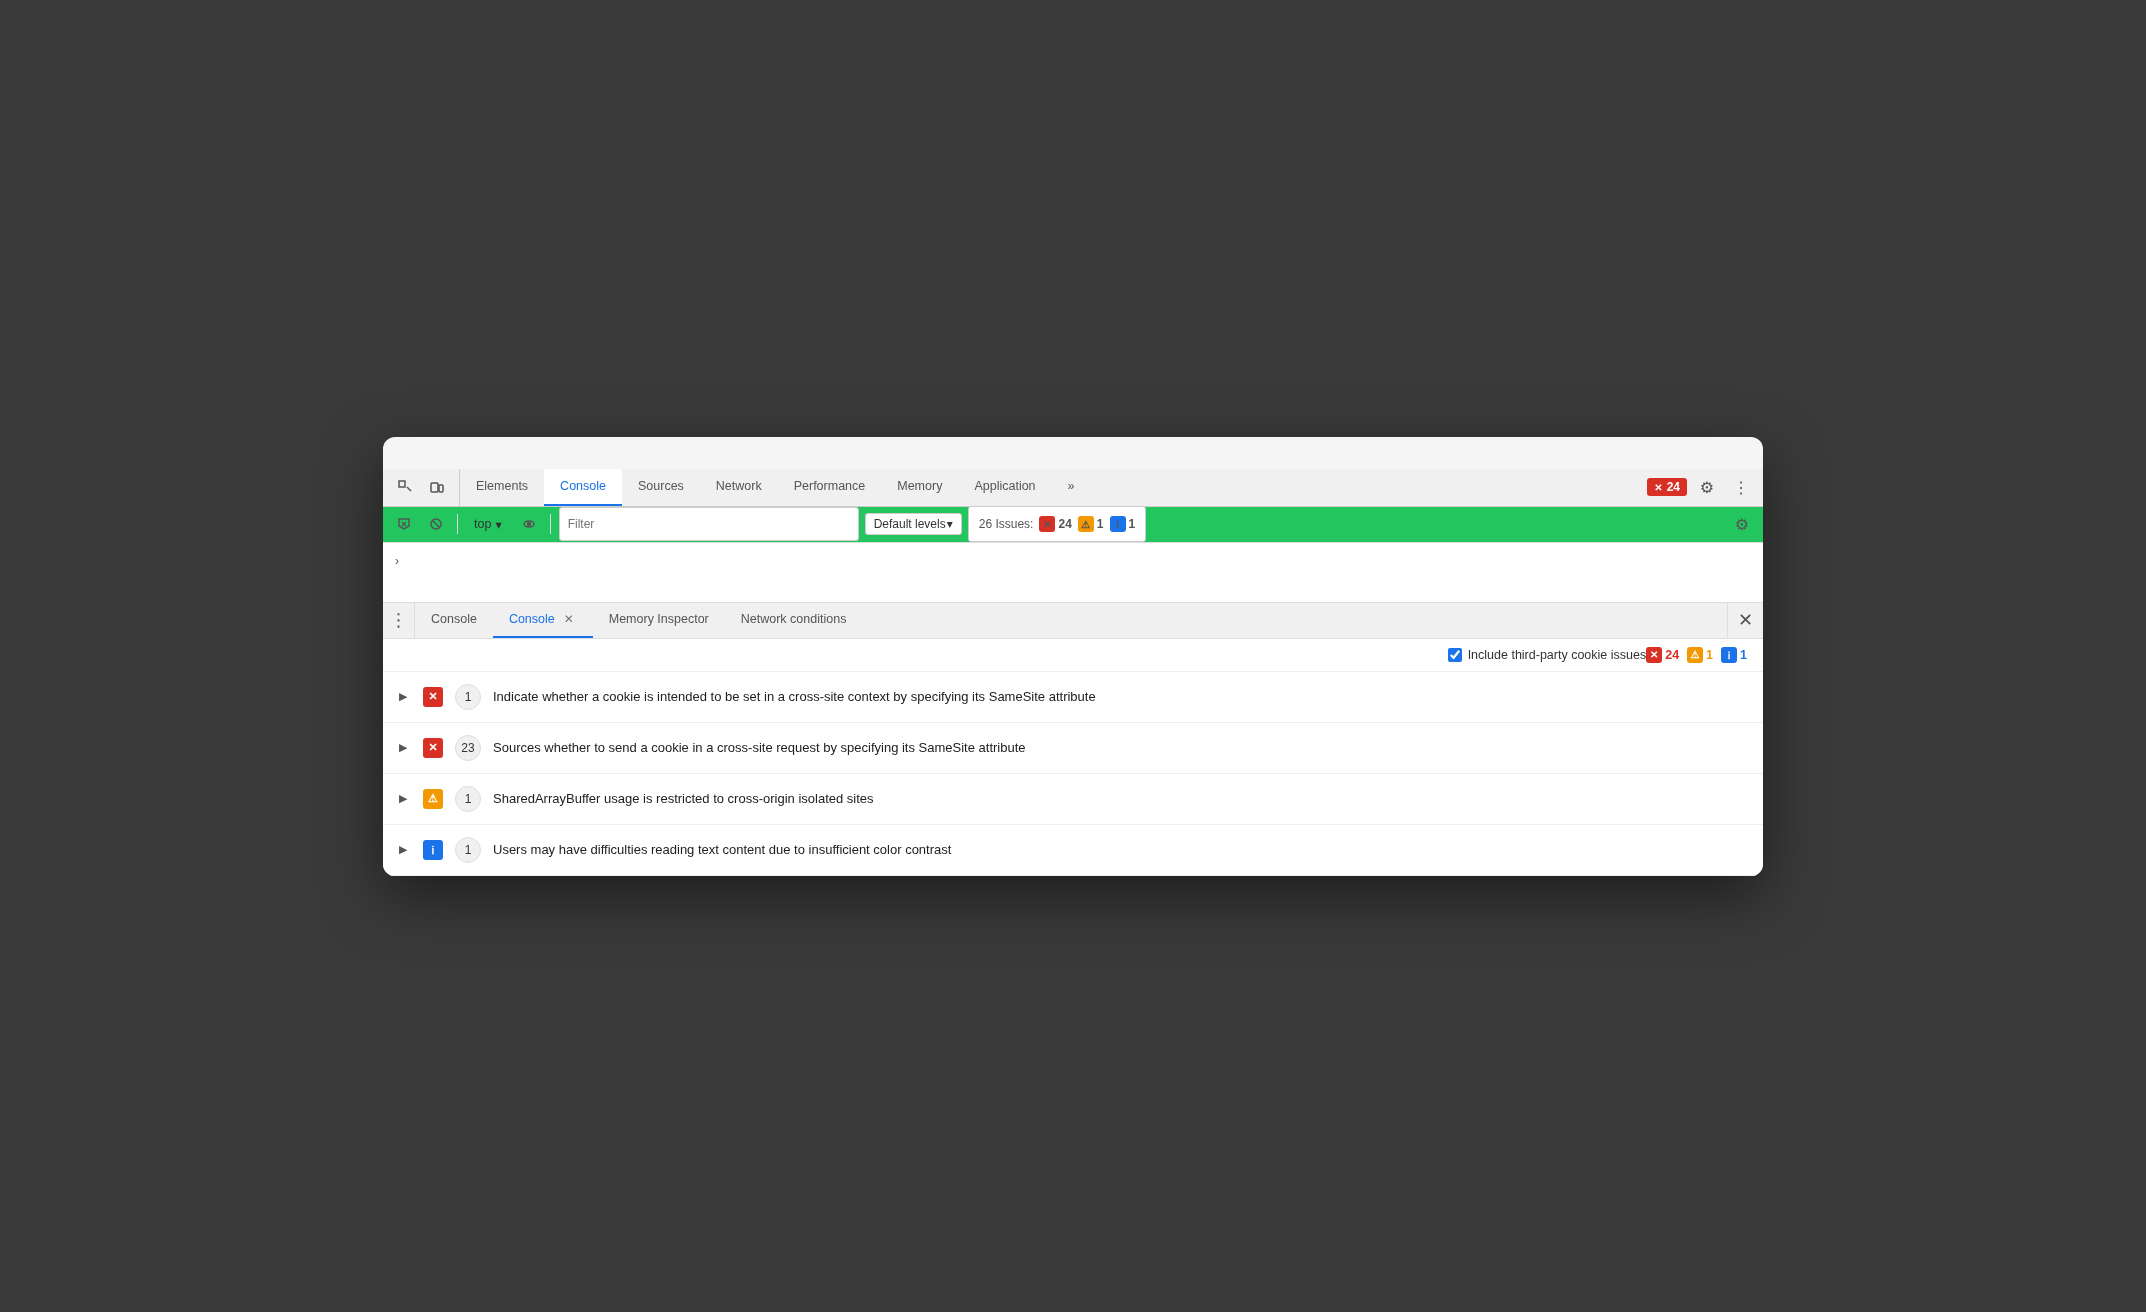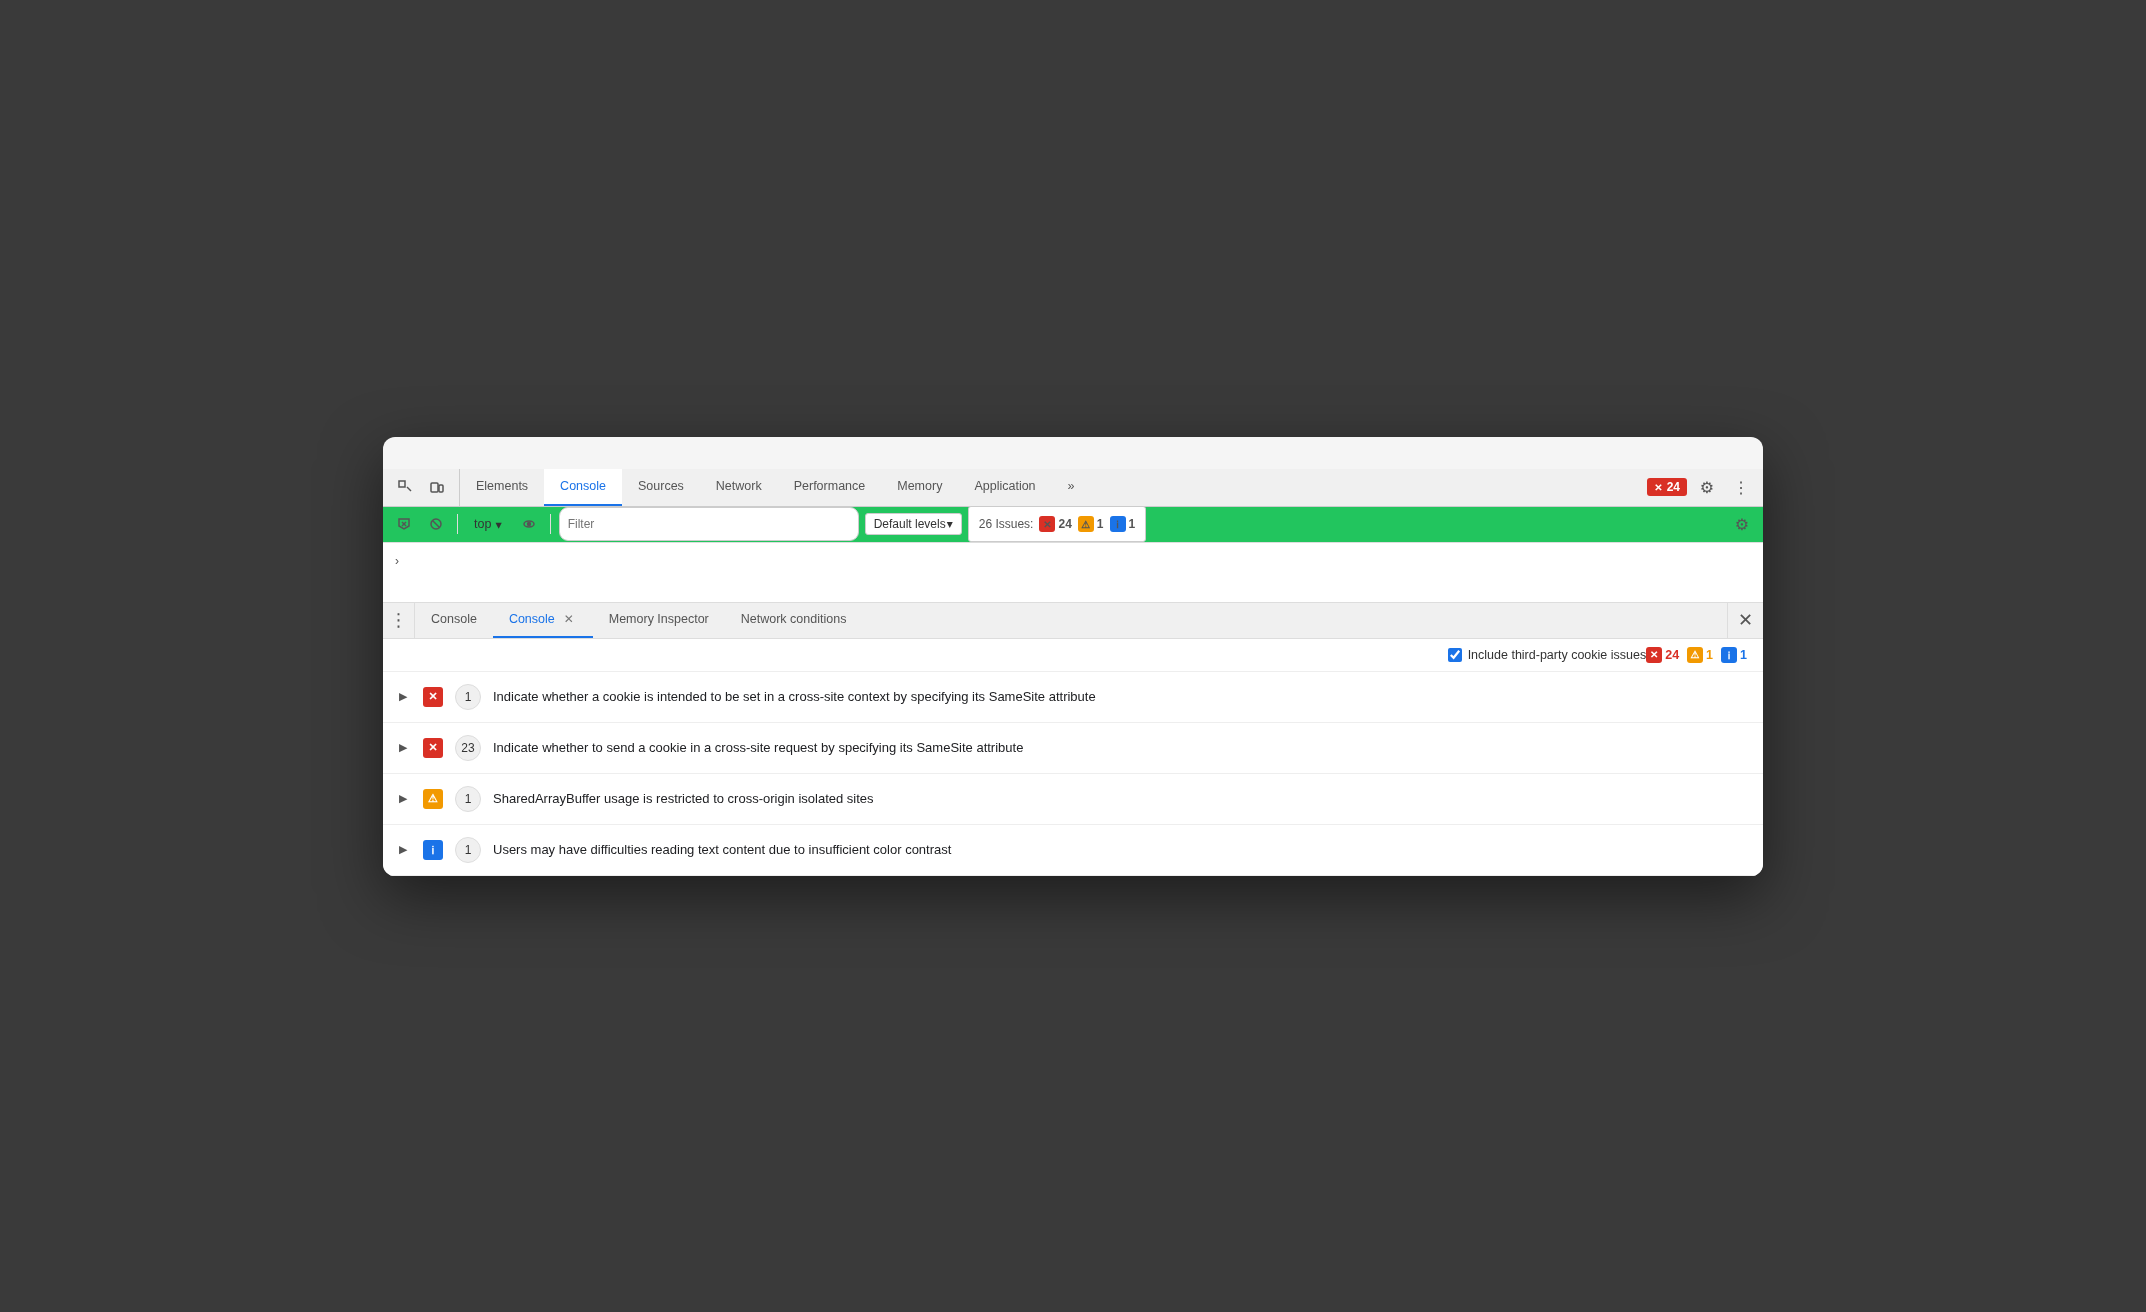--- a/index.html
+++ b/index.html
@@ -148,21 +148,21 @@
       background: transparent;
       font-size: 12.5px;
       color: #333;
       cursor: pointer;
     }
     .filter-input {
       flex: 1;
       max-width: 300px;
       height: 24px;
       border: 1px solid #ccc;
-      border-radius: 9px;
+      border-radius: 3px;
       padding: 16px 8px;
       font-size: 12px;
       background: white;
       color: #333;
       outline: none;
     }
     .levels-dropdown {
       display: flex;
       align-items: center;
       gap: 1px;
@@ -568,21 +568,21 @@
   <div class="issue-row">
     <span class="issue-expand">▶</span>
     <span class="issue-type-icon icon-red">✕</span>
     <span class="issue-count-badge">1</span>
     <span class="issue-text">Indicate whether a cookie is intended to be set in a cross-site context by specifying its SameSite attribute</span>
   </div>
       <div class="issue-row">
     <span class="issue-expand">▶</span>
     <span class="issue-type-icon icon-red">✕</span>
     <span class="issue-count-badge">23</span>
-    <span class="issue-text">Indicate whether to send a cookie in a cross-site request by specifying its SameSite attribute</span>
+    <span class="issue-text">Sources whether to send a cookie in a cross-site request by specifying its SameSite attribute</span>
   </div>
       <div class="issue-row">
     <span class="issue-expand">▶</span>
     <span class="issue-type-icon icon-yellow">⚠</span>
     <span class="issue-count-badge">1</span>
     <span class="issue-text">SharedArrayBuffer usage is restricted to cross-origin isolated sites</span>
   </div>
       <div class="issue-row">
     <span class="issue-expand">▶</span>
     <span class="issue-type-icon icon-blue">ℹ</span>

